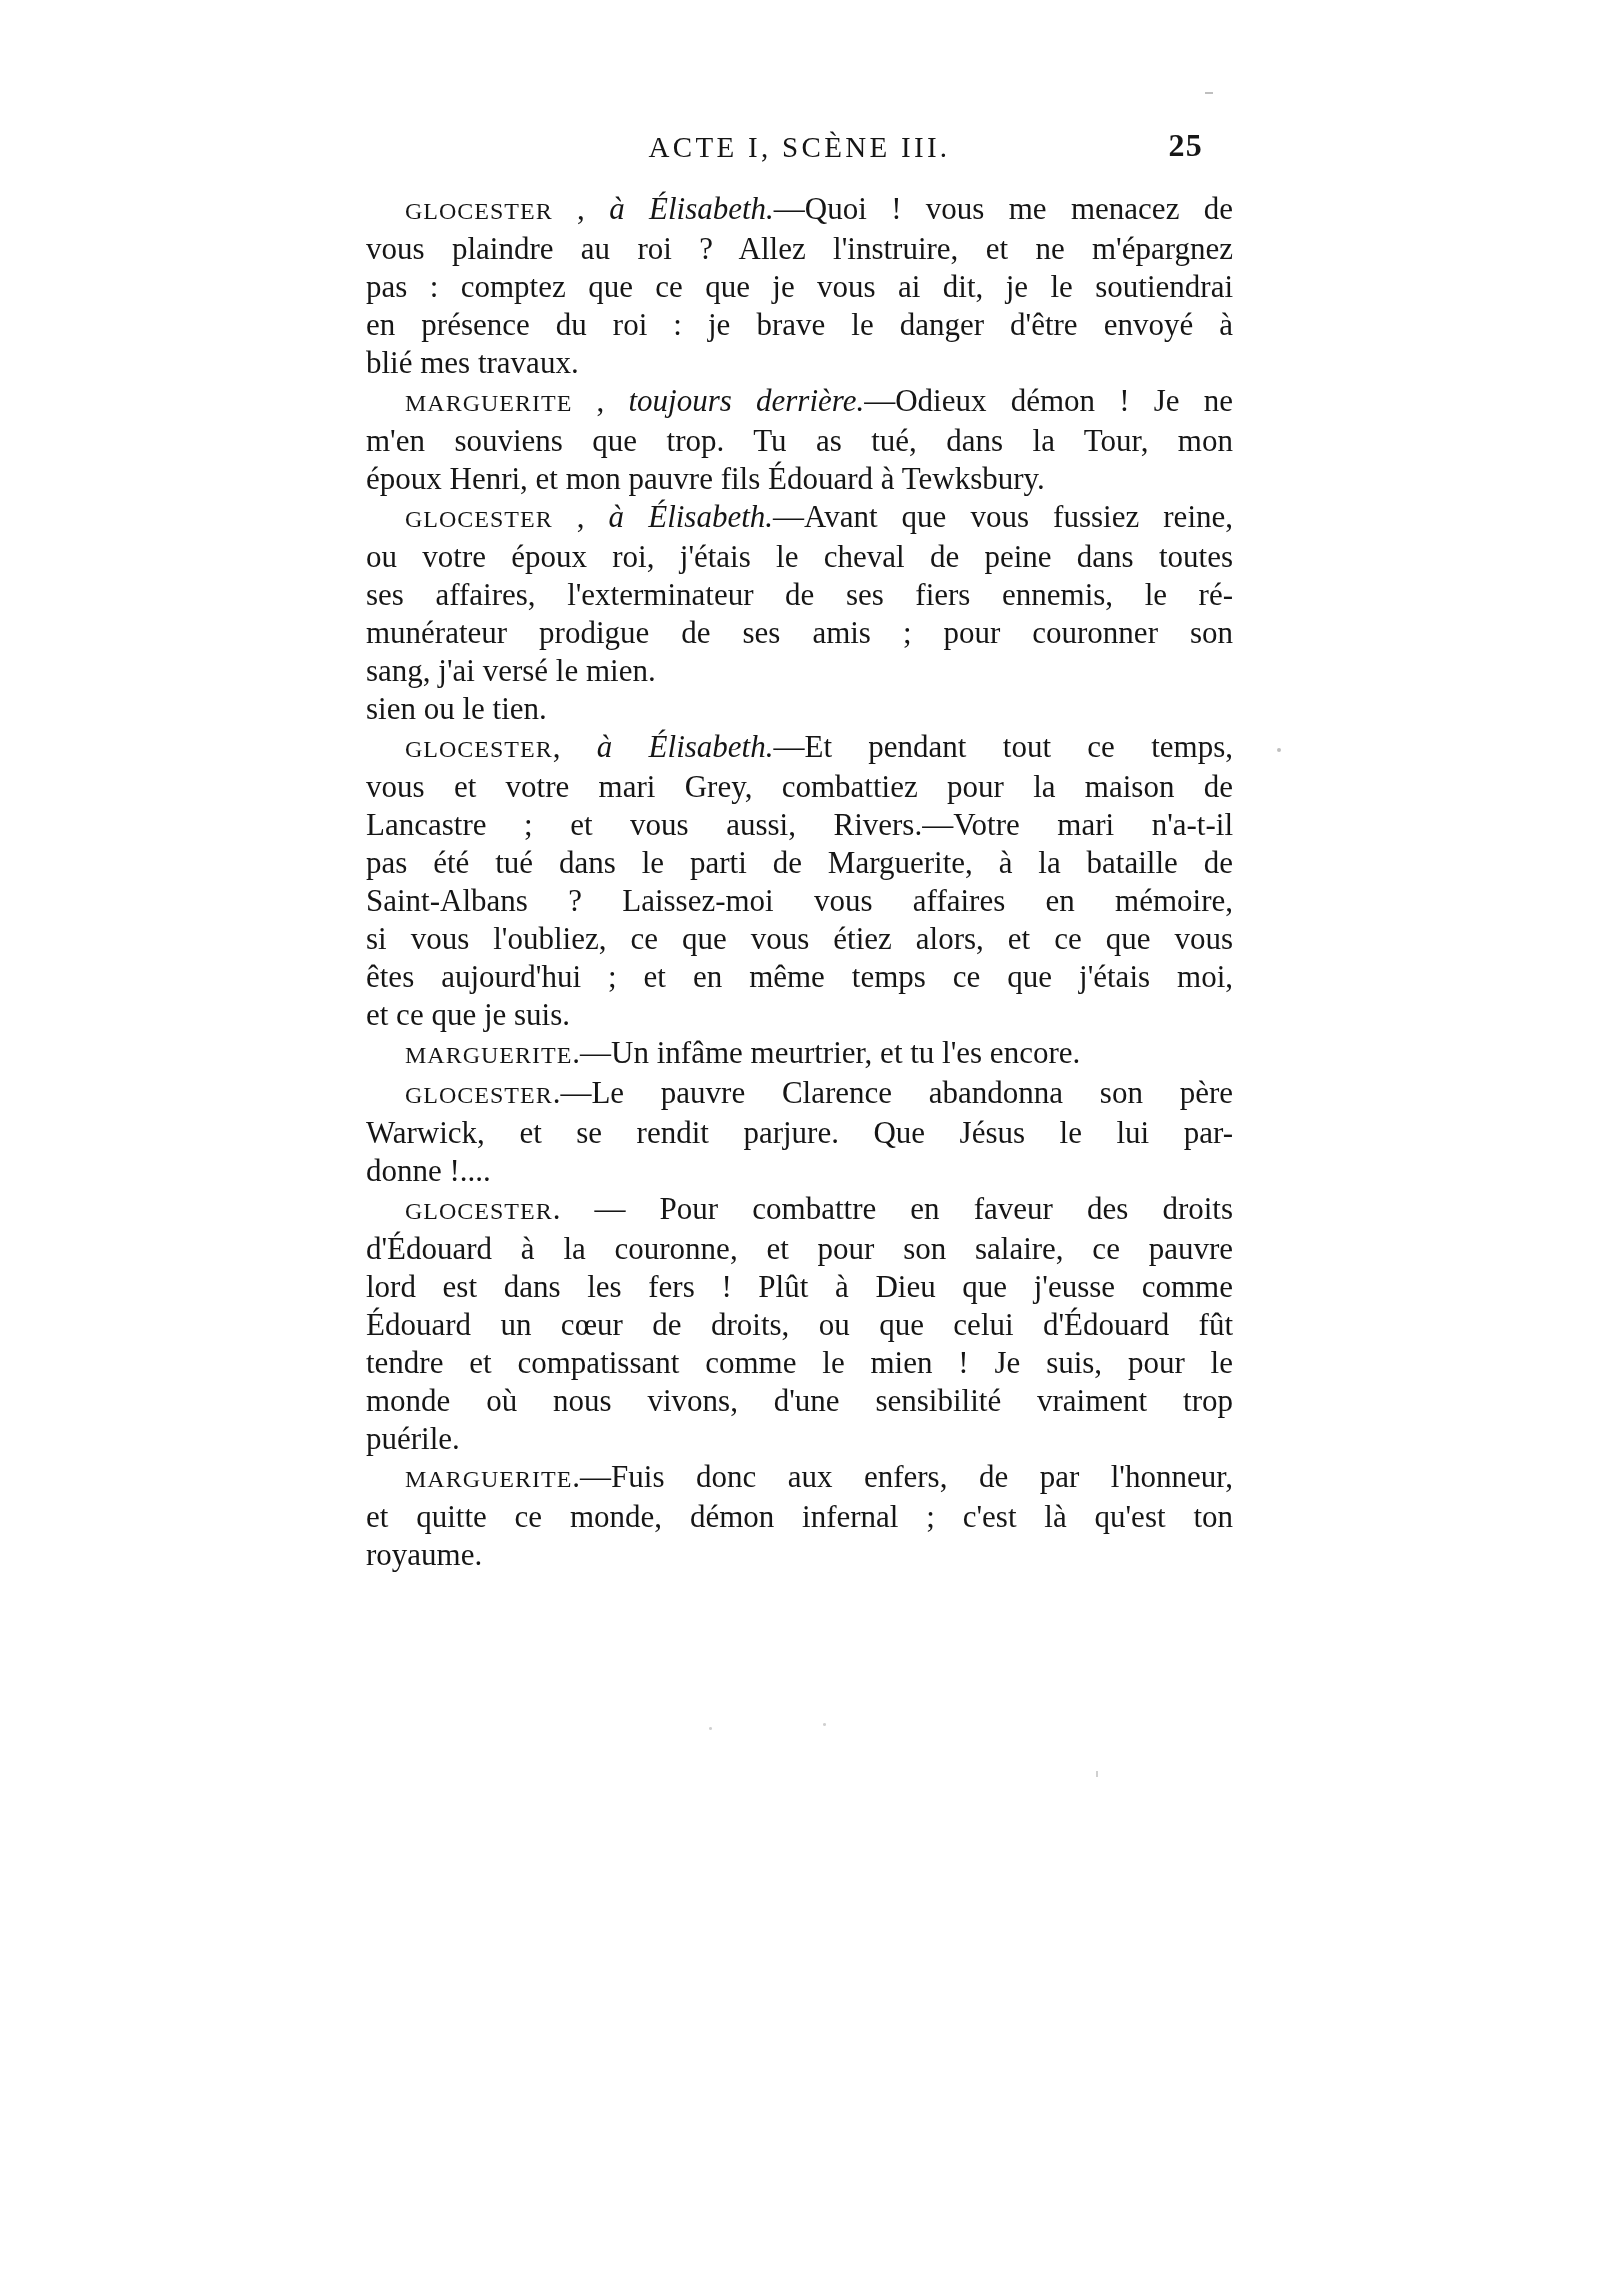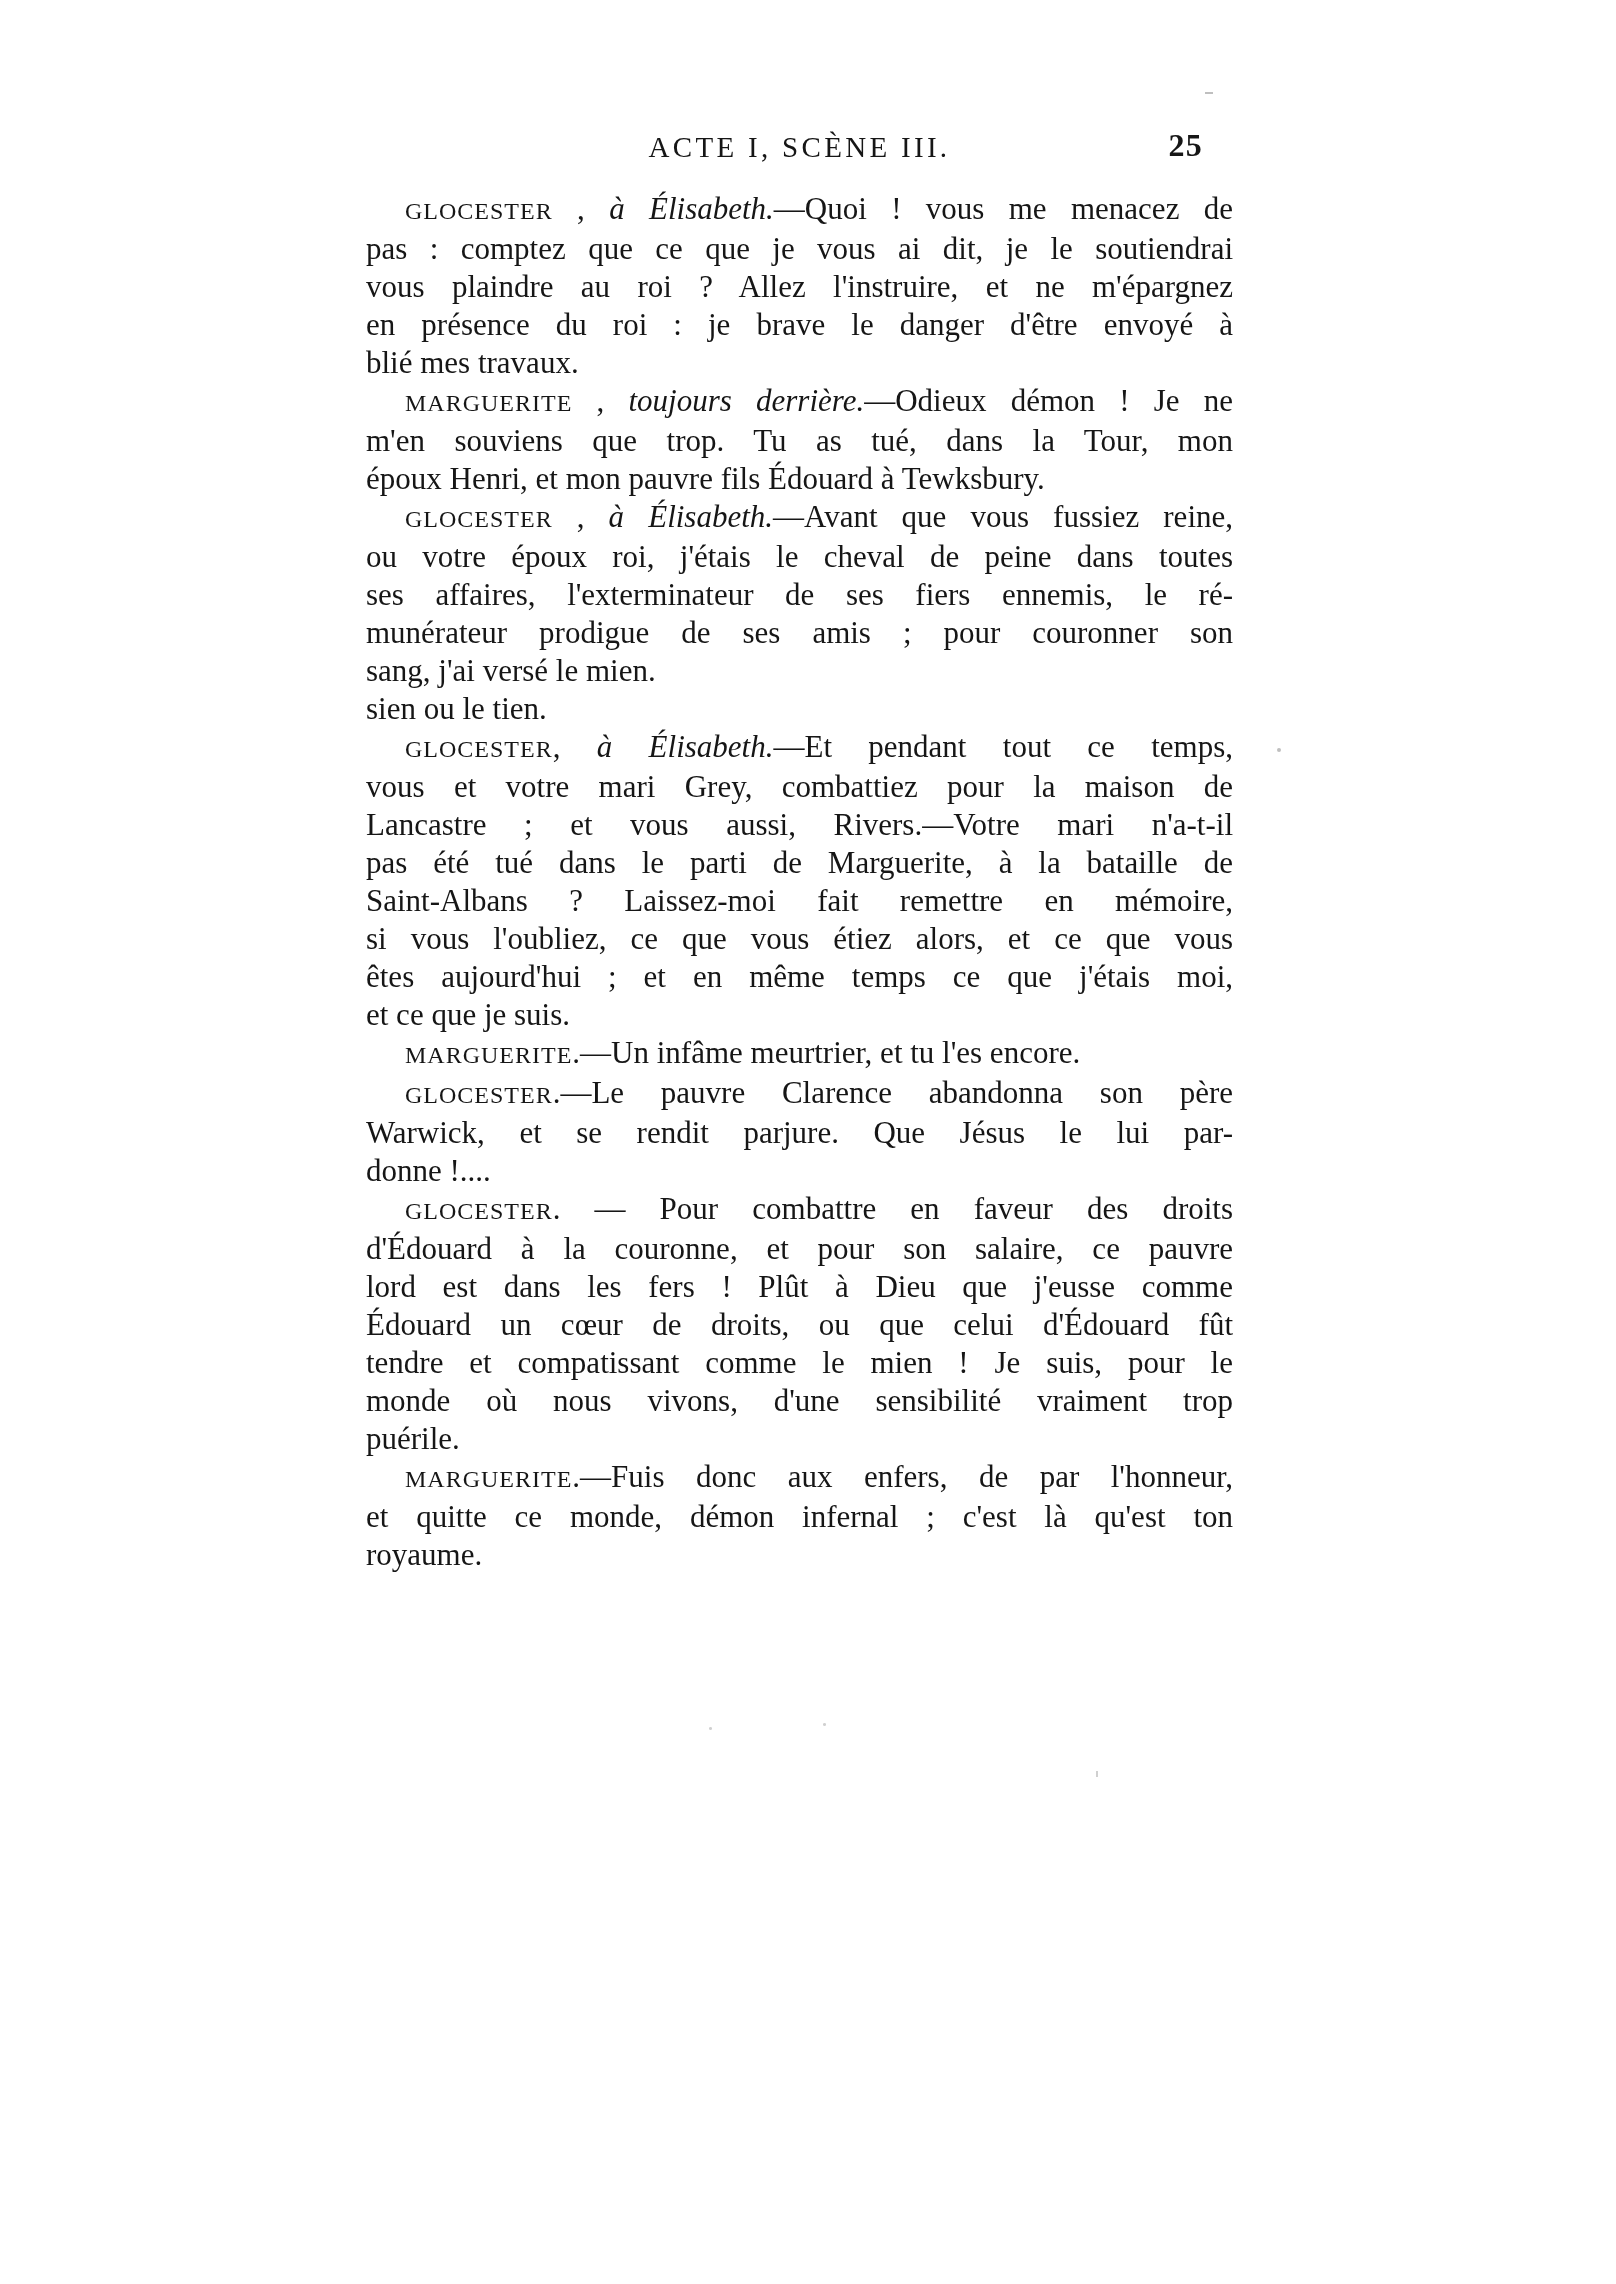--- a/index.html
+++ b/index.html
@@ -68,22 +68,22 @@
 
 <div class="page">
   <div class="text-column">
     <div class="running-header">
       <span class="header-title">ACTE I, SCÈNE III.</span>
       <span class="page-number">25</span>
     </div>
     <div class="dialogue" id="dialogue">
         <div class="paragraph">
           <div class="line first"><span class="sc">GLOCESTER</span><span class="r"> , </span><span class="it">à Élisabeth.</span><span class="r">—Quoi ! vous me menacez de</span></div>
+          <div class="line"><span class="r">vous plaindre au roi ? Allez l'instruire, et ne m'épargnez</span></div>
           <div class="line"><span class="r">pas : comptez que ce que je vous ai dit, je le soutiendrai</span></div>
-          <div class="line"><span class="r">vous plaindre au roi ? Allez l'instruire, et ne m'épargnez</span></div>
           <div class="line"><span class="r">en présence du roi : je brave le danger d'être envoyé à</span></div>
           <div class="line final"><span class="r">blié mes travaux.</span></div>
         </div>
         <div class="paragraph">
           <div class="line first"><span class="sc">MARGUERITE</span><span class="r"> , </span><span class="it">toujours derrière.</span><span class="r">—Odieux démon ! Je ne</span></div>
           <div class="line"><span class="r">m'en souviens que trop. Tu as tué, dans la Tour, mon</span></div>
           <div class="line final"><span class="r">époux Henri, et mon pauvre fils Édouard à Tewksbury.</span></div>
         </div>
         <div class="paragraph">
           <div class="line first"><span class="sc">GLOCESTER</span><span class="r"> , </span><span class="it">à Élisabeth.</span><span class="r">—Avant que vous fussiez reine,</span></div>
@@ -93,21 +93,21 @@
           <div class="line final"><span class="r">sang, j'ai versé le mien.</span></div>
         </div>
         <div class="paragraph">
           <div class="line final"><span class="r">sien ou le tien.</span></div>
         </div>
         <div class="paragraph">
           <div class="line first"><span class="sc">GLOCESTER</span><span class="r">, </span><span class="it">à Élisabeth.</span><span class="r">—Et pendant tout ce temps,</span></div>
           <div class="line"><span class="r">vous et votre mari Grey, combattiez pour la maison de</span></div>
           <div class="line"><span class="r">Lancastre ; et vous aussi, Rivers.—Votre mari n'a-t-il</span></div>
           <div class="line"><span class="r">pas été tué dans le parti de Marguerite, à la bataille de</span></div>
-          <div class="line"><span class="r">Saint-Albans ? Laissez-moi fait remettre en mémoire,</span></div>
+          <div class="line"><span class="r">Saint-Albans ? Laissez-moi vous affaires en mémoire,</span></div>
           <div class="line"><span class="r">si vous l'oubliez, ce que vous étiez alors, et ce que vous</span></div>
           <div class="line"><span class="r">êtes aujourd'hui ; et en même temps ce que j'étais moi,</span></div>
           <div class="line final"><span class="r">et ce que je suis.</span></div>
         </div>
         <div class="paragraph">
           <div class="line first final"><span class="sc">MARGUERITE</span><span class="r">.—Un infâme meurtrier, et tu l'es encore.</span></div>
         </div>
         <div class="paragraph">
           <div class="line first"><span class="sc">GLOCESTER</span><span class="r">.—Le pauvre Clarence abandonna son père</span></div>
           <div class="line"><span class="r">Warwick, et se rendit parjure. Que Jésus le lui par-</span></div>

